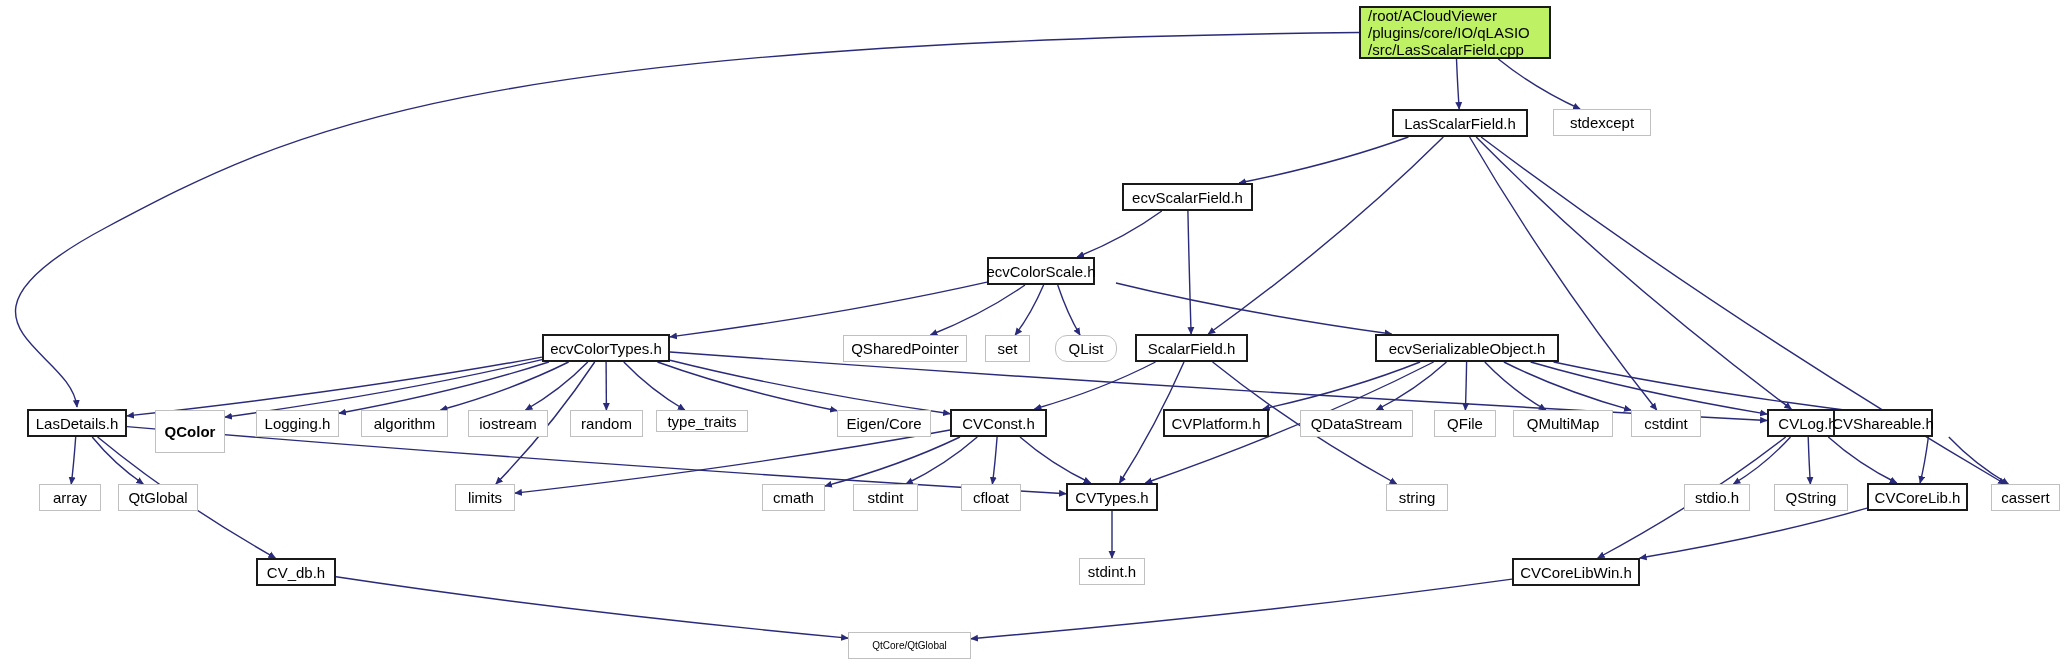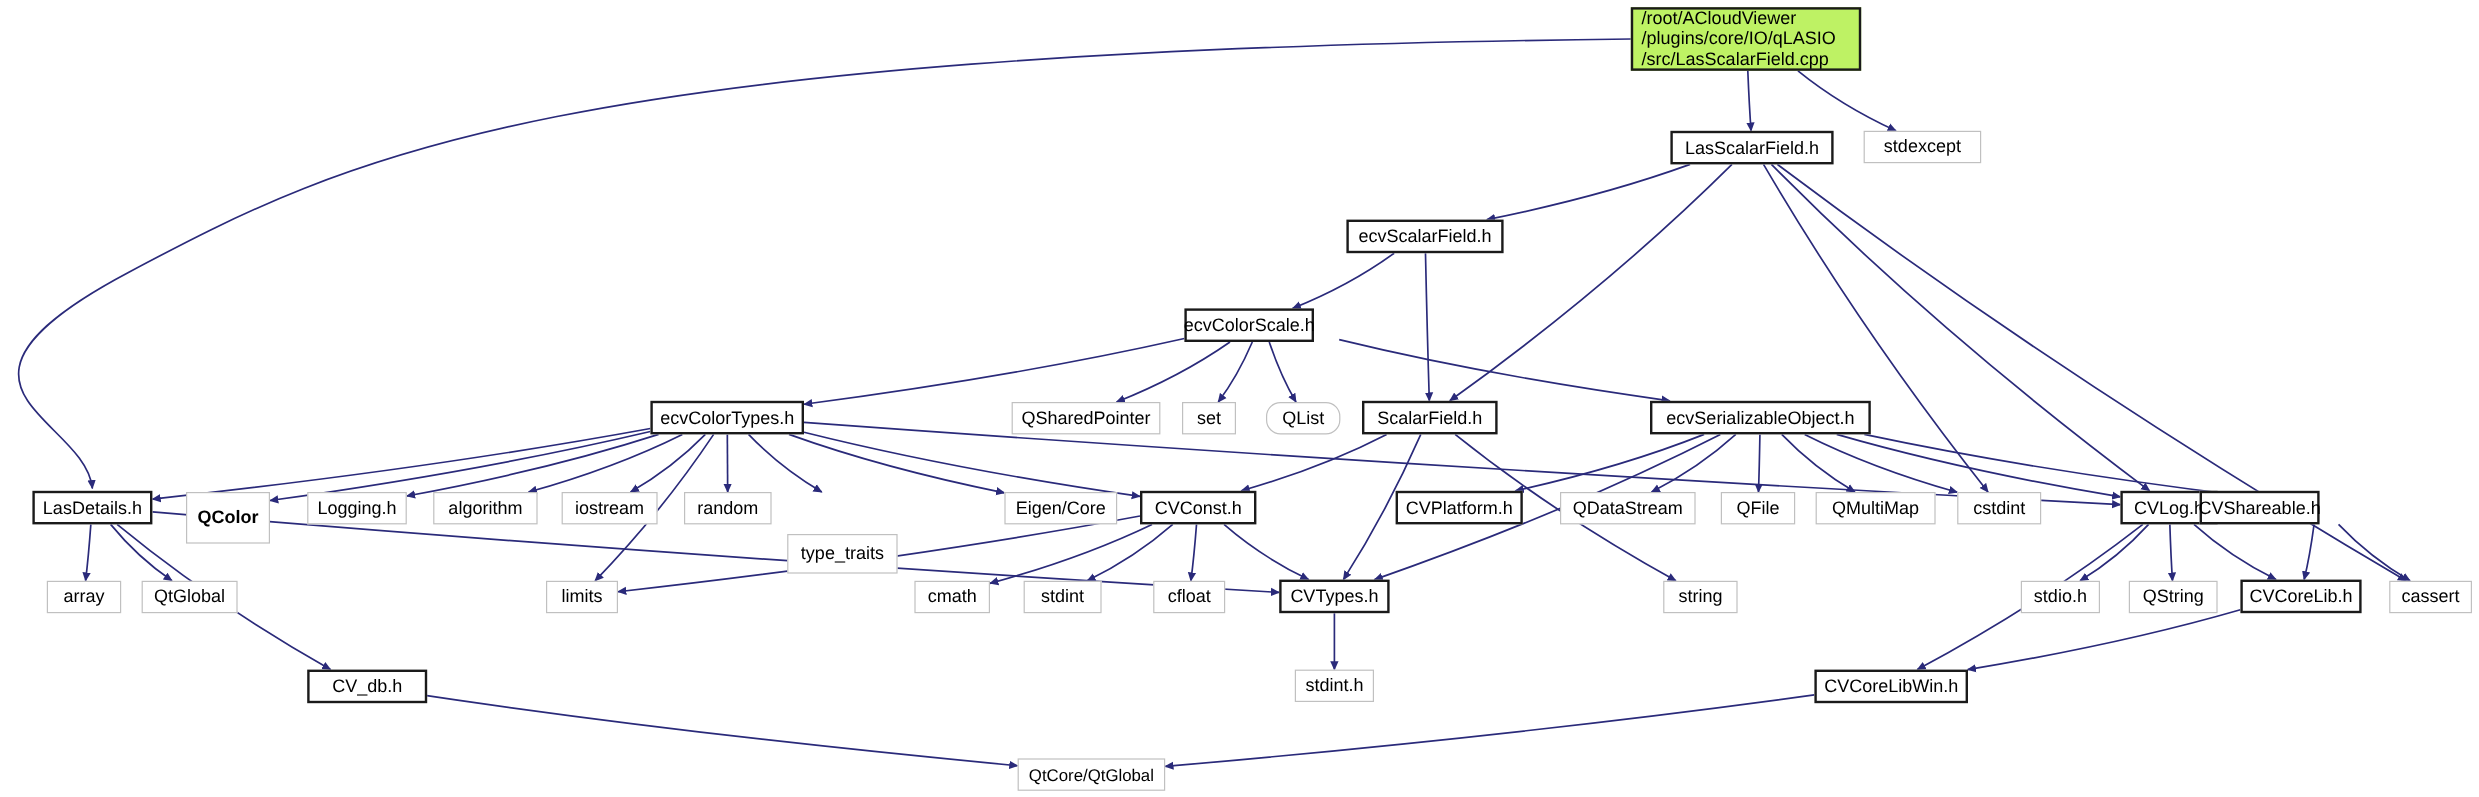--- a/index.html
+++ b/index.html
@@ -48,21 +48,21 @@
     align-items: flex-start;
     padding: 3px 6px 4px 7px;
   }
   .node.current .node-label {
     text-align: left;
   }
   .node-label {
     pointer-events: none;
   }
   .node.tiny {
-    font-size: 14px;
+    font-size: 10px;
     line-height: 12px;
   }
 </style>
 </head>
 <body>
 
 <div id="graph-root">
   <svg id="edge-layer" viewBox="0 0 2066 664" width="2066" height="664">
       <defs>
         <marker id="arrowhead" viewBox="0 0 10 10" refX="9" refY="5" markerWidth="5.5" markerHeight="5.5" orient="auto-start-reverse">
@@ -139,21 +139,21 @@
       <div class="node weak" style="left: 1055px; top: 335px; width: 62px; height: 27px; border-radius: 12px;"><span class="node-label">QList</span></div>
       <div class="node strong" style="left: 1135px; top: 334px; width: 113px; height: 28px;"><span class="node-label">ScalarField.h</span></div>
       <div class="node strong" style="left: 1375px; top: 334px; width: 184px; height: 28px;"><span class="node-label">ecvSerializableObject.h</span></div>
       <div class="node strong" style="left: 542px; top: 334px; width: 128px; height: 28px;"><span class="node-label">ecvColorTypes.h</span></div>
       <div class="node strong" style="left: 27px; top: 409px; width: 100px; height: 28px;"><span class="node-label">LasDetails.h</span></div>
       <div class="node weak" style="left: 155px; top: 410px; width: 70px; height: 43px; font-weight: bold;"><span class="node-label">QColor</span></div>
       <div class="node weak" style="left: 256px; top: 410px; width: 83px; height: 27px;"><span class="node-label">Logging.h</span></div>
       <div class="node weak" style="left: 361px; top: 410px; width: 87px; height: 27px;"><span class="node-label">algorithm</span></div>
       <div class="node weak" style="left: 468px; top: 410px; width: 80px; height: 27px;"><span class="node-label">iostream</span></div>
       <div class="node weak" style="left: 570px; top: 410px; width: 73px; height: 27px;"><span class="node-label">random</span></div>
-      <div class="node weak" style="left: 656px; top: 410px; width: 92px; height: 33px; margin-top: 35px;"><span class="node-label">type_traits</span></div>
+      <div class="node weak" style="left: 656px; top: 410px; width: 92px; height: 22px;"><span class="node-label">type_traits</span></div>
       <div class="node weak" style="left: 837px; top: 410px; width: 94px; height: 27px;"><span class="node-label">Eigen/Core</span></div>
       <div class="node strong" style="left: 950px; top: 409px; width: 97px; height: 28px;"><span class="node-label">CVConst.h</span></div>
       <div class="node strong" style="left: 1163px; top: 409px; width: 106px; height: 28px;"><span class="node-label">CVPlatform.h</span></div>
       <div class="node weak" style="left: 1300px; top: 410px; width: 113px; height: 27px;"><span class="node-label">QDataStream</span></div>
       <div class="node weak" style="left: 1434px; top: 410px; width: 62px; height: 27px;"><span class="node-label">QFile</span></div>
       <div class="node weak" style="left: 1513px; top: 410px; width: 100px; height: 27px;"><span class="node-label">QMultiMap</span></div>
       <div class="node weak" style="left: 1631px; top: 410px; width: 70px; height: 27px;"><span class="node-label">cstdint</span></div>
       <div class="node strong" style="left: 1767px; top: 409px; width: 81px; height: 28px;"><span class="node-label">CVLog.h</span></div>
       <div class="node strong" style="left: 1833px; top: 409px; width: 100px; height: 28px;"><span class="node-label">CVShareable.h</span></div>
       <div class="node weak" style="left: 39px; top: 484px; width: 62px; height: 27px;"><span class="node-label">array</span></div>
@@ -162,17 +162,17 @@
       <div class="node weak" style="left: 762px; top: 484px; width: 63px; height: 27px;"><span class="node-label">cmath</span></div>
       <div class="node weak" style="left: 853px; top: 484px; width: 65px; height: 27px;"><span class="node-label">stdint</span></div>
       <div class="node weak" style="left: 961px; top: 484px; width: 60px; height: 27px;"><span class="node-label">cfloat</span></div>
       <div class="node strong" style="left: 1066px; top: 483px; width: 92px; height: 28px;"><span class="node-label">CVTypes.h</span></div>
       <div class="node weak" style="left: 1386px; top: 484px; width: 62px; height: 27px;"><span class="node-label">string</span></div>
       <div class="node weak" style="left: 1684px; top: 484px; width: 66px; height: 27px;"><span class="node-label">stdio.h</span></div>
       <div class="node weak" style="left: 1774px; top: 484px; width: 74px; height: 27px;"><span class="node-label">QString</span></div>
       <div class="node strong" style="left: 1867px; top: 483px; width: 101px; height: 28px;"><span class="node-label">CVCoreLib.h</span></div>
       <div class="node weak" style="left: 1991px; top: 484px; width: 69px; height: 27px;"><span class="node-label">cassert</span></div>
       <div class="node weak" style="left: 1079px; top: 558px; width: 66px; height: 27px;"><span class="node-label">stdint.h</span></div>
-      <div class="node strong" style="left: 256px; top: 558px; width: 100px; height: 28px;"><span class="node-label">CV_db.h</span></div>
+      <div class="node strong" style="left: 256px; top: 558px; width: 80px; height: 28px;"><span class="node-label">CV_db.h</span></div>
       <div class="node strong" style="left: 1512px; top: 558px; width: 128px; height: 28px;"><span class="node-label">CVCoreLibWin.h</span></div>
       <div class="node weak tiny" style="left: 848px; top: 632px; width: 123px; height: 27px;"><span class="node-label">QtCore/QtGlobal</span></div>
     </div>
 </div>
 
 </body></html>

